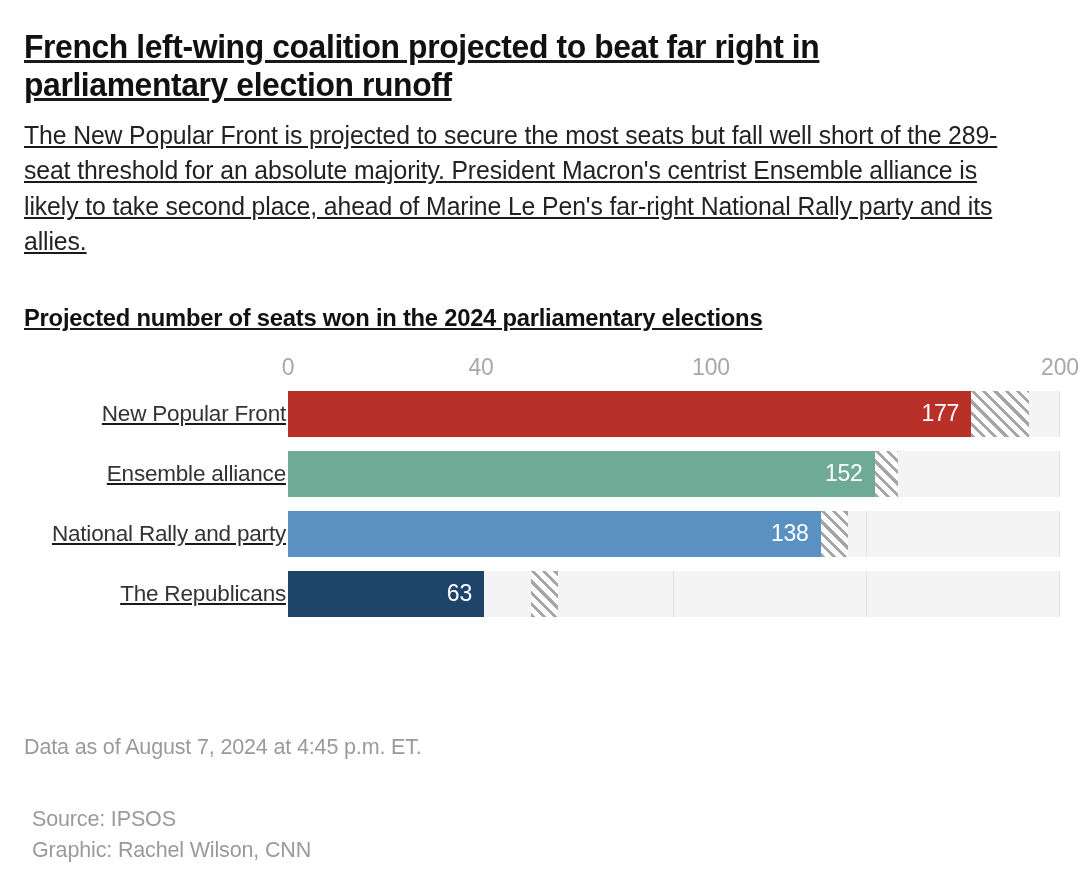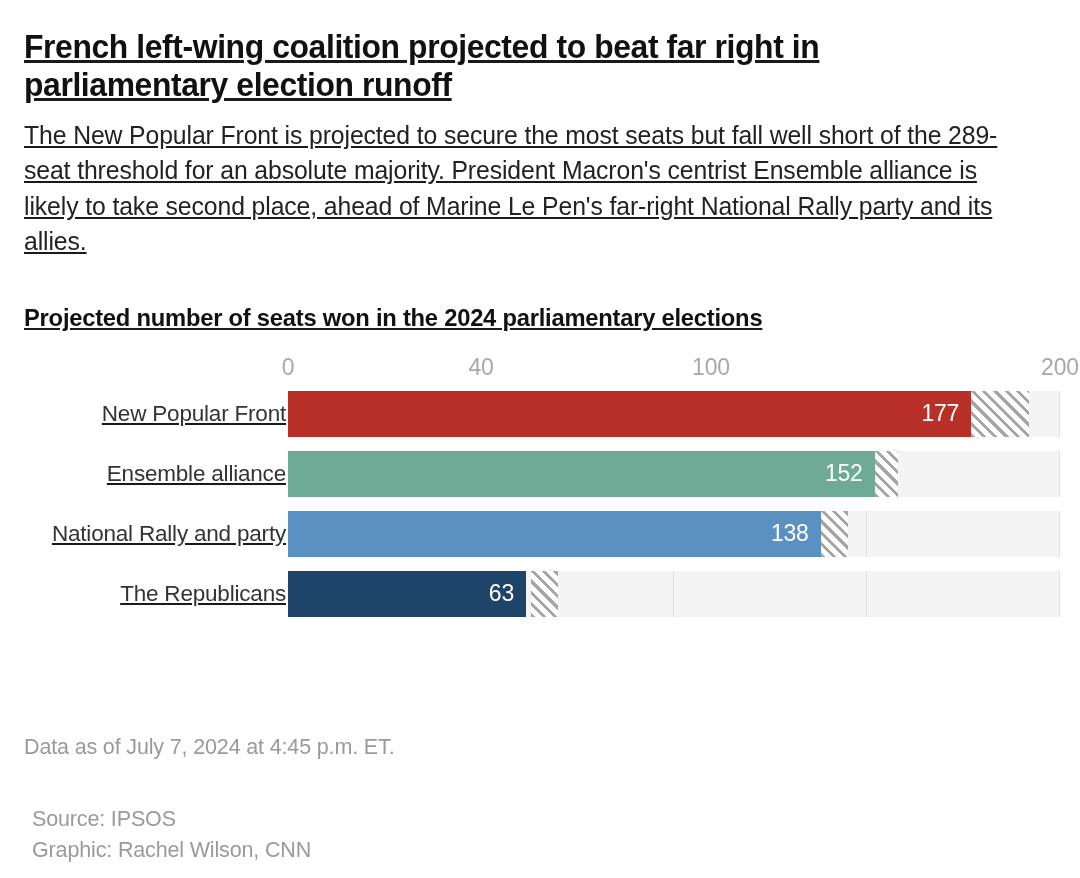--- a/index.html
+++ b/index.html
@@ -238,30 +238,30 @@
           </div>
         </div>
         <div class="row">
           <div class="row-label">The Republicans</div>
           <div class="track">
             <div class="gridline" style="left: 192px;"></div>
             <div class="gridline" style="left: 385px;"></div>
             <div class="gridline" style="left: 578px;"></div>
             <div class="gridline" style="left: 771px;"></div>
             <div class="hatch" style="left: 243.18px; width: 27.02px;"></div>
-            <div class="bar" style="width: 238px; background: rgb(30, 68, 105);">
+            <div class="bar" style="width: 196px; background: rgb(30, 68, 105);">
               <span class="bar-value">63</span>
             </div>
           </div>
         </div>
       </div>
 
   </div>
 
   <div class="footer">
-    <p class="asof">Data as of July 7, 2024 at 4:45 p.m. ET.</p>
+    <p class="asof">Data as of August 7, 2024 at 4:45 p.m. ET.</p>
     <p class="credits">
       <span>Source: IPSOS</span><br>
       <span>Graphic: Rachel Wilson, CNN</span>
     </p>
   </div>
 
 </div>
 
 </body></html>

